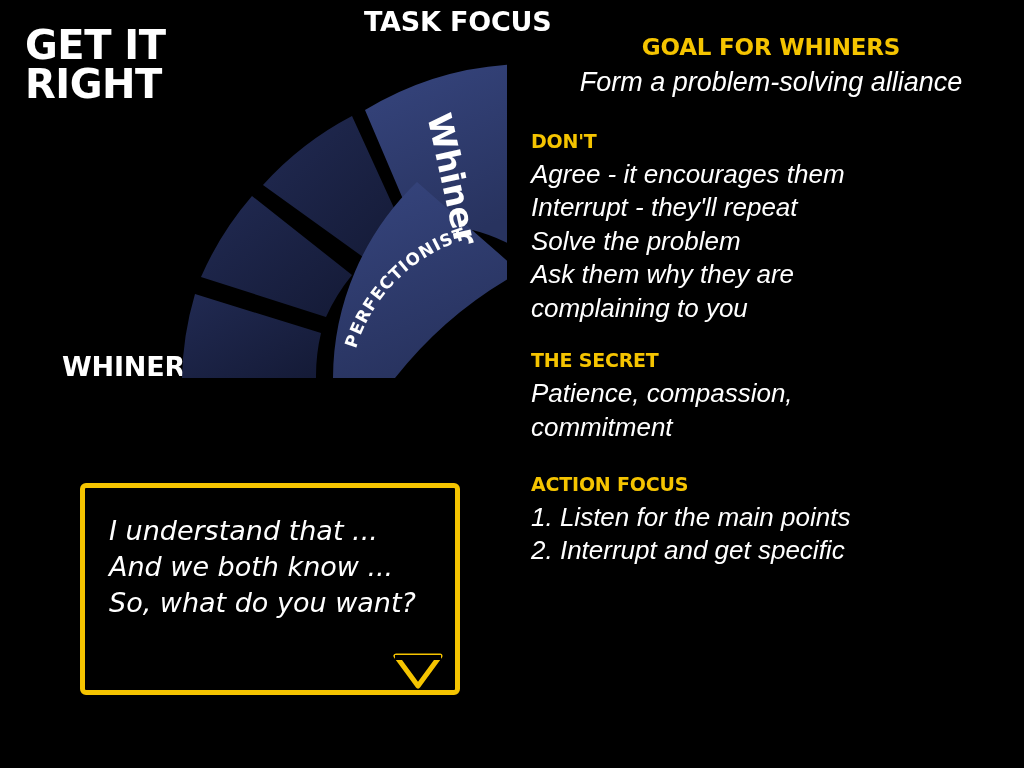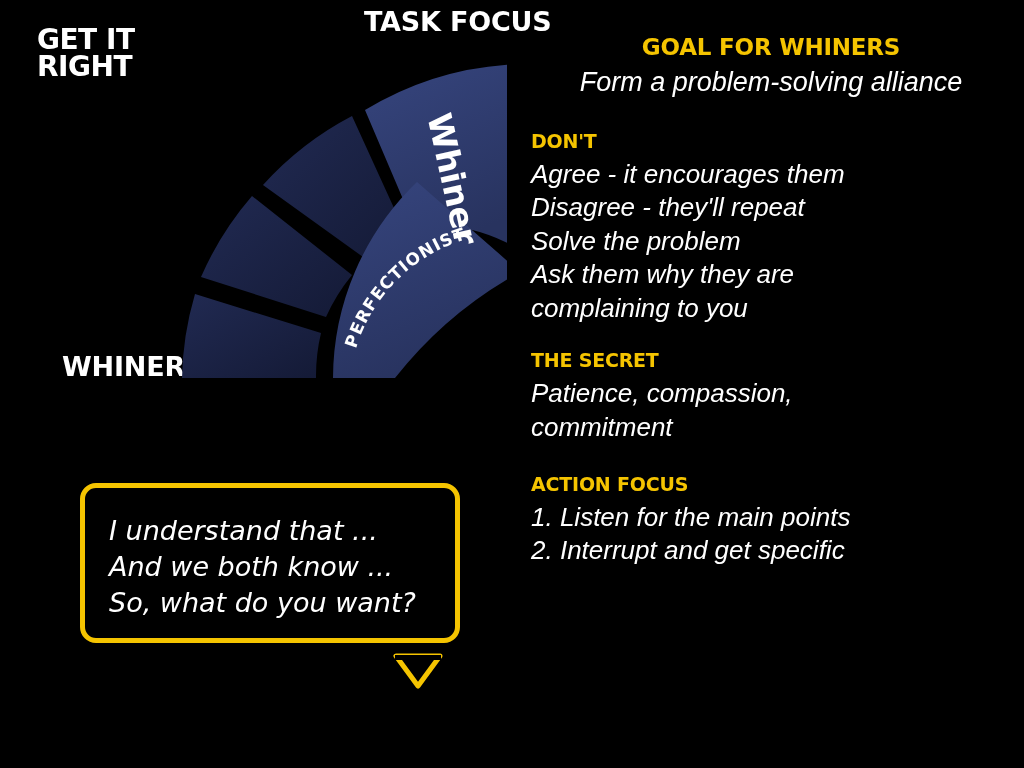--- a/index.html
+++ b/index.html
@@ -12,26 +12,26 @@
     height: 768px;
     position: relative;
     overflow: hidden;
     font-family: "Liberation Sans", sans-serif;
     background: #000000;
   }
 
   
   #headline {
     position: absolute;
-    left: 37px;
+    left: 25px;
     top: 26px;
     color: #ffffff;
     font-family: "DejaVu Sans", sans-serif;
     font-weight: bold;
-    font-size: 28px;
+    font-size: 40px;
     line-height: 0.98;
     letter-spacing: -0.5px;
   }
   #headline div { white-space: nowrap; }
 
   
   .axis-label {
     position: absolute;
     color: #ffffff;
     font-family: "DejaVu Sans", sans-serif;
@@ -52,23 +52,23 @@
     height: 400px;
   }
   #wheel-svg { display: block; }
 
   
   #bubble {
     position: absolute;
     left: 80px;
     top: 483px;
     width: 380px;
-    height: 160px;
+    height: 212px;
     border: 5px solid #f5c400;
-    border-radius: 16px;
+    border-radius: 6px;
     background: #000000;
     box-sizing: border-box;
   }
   #bubble-text {
     position: absolute;
     left: 24px;
     top: 25px;
     color: #ffffff;
     font-family: "DejaVu Sans", sans-serif;
     font-style: italic;
@@ -210,21 +210,21 @@
     <div class="sec-head big">GOAL FOR WHINERS</div>
     <div class="sec-body lead">
       <div>Form a problem-solving alliance</div>
     </div>
   </div>
 
   <div class="sec" id="sec-dont">
     <div class="sec-head">DON'T</div>
     <div class="sec-body">
       <div>Agree - it encourages them</div>
-      <div>Disagree - they'll repeat</div>
+      <div>Interrupt - they'll repeat</div>
       <div>Solve the problem</div>
       <div>Ask them why they are</div>
       <div>complaining to you</div>
     </div>
   </div>
 
   <div class="sec" id="sec-secret">
     <div class="sec-head">THE SECRET</div>
     <div class="sec-body">
       <div>Patience, compassion,</div>

